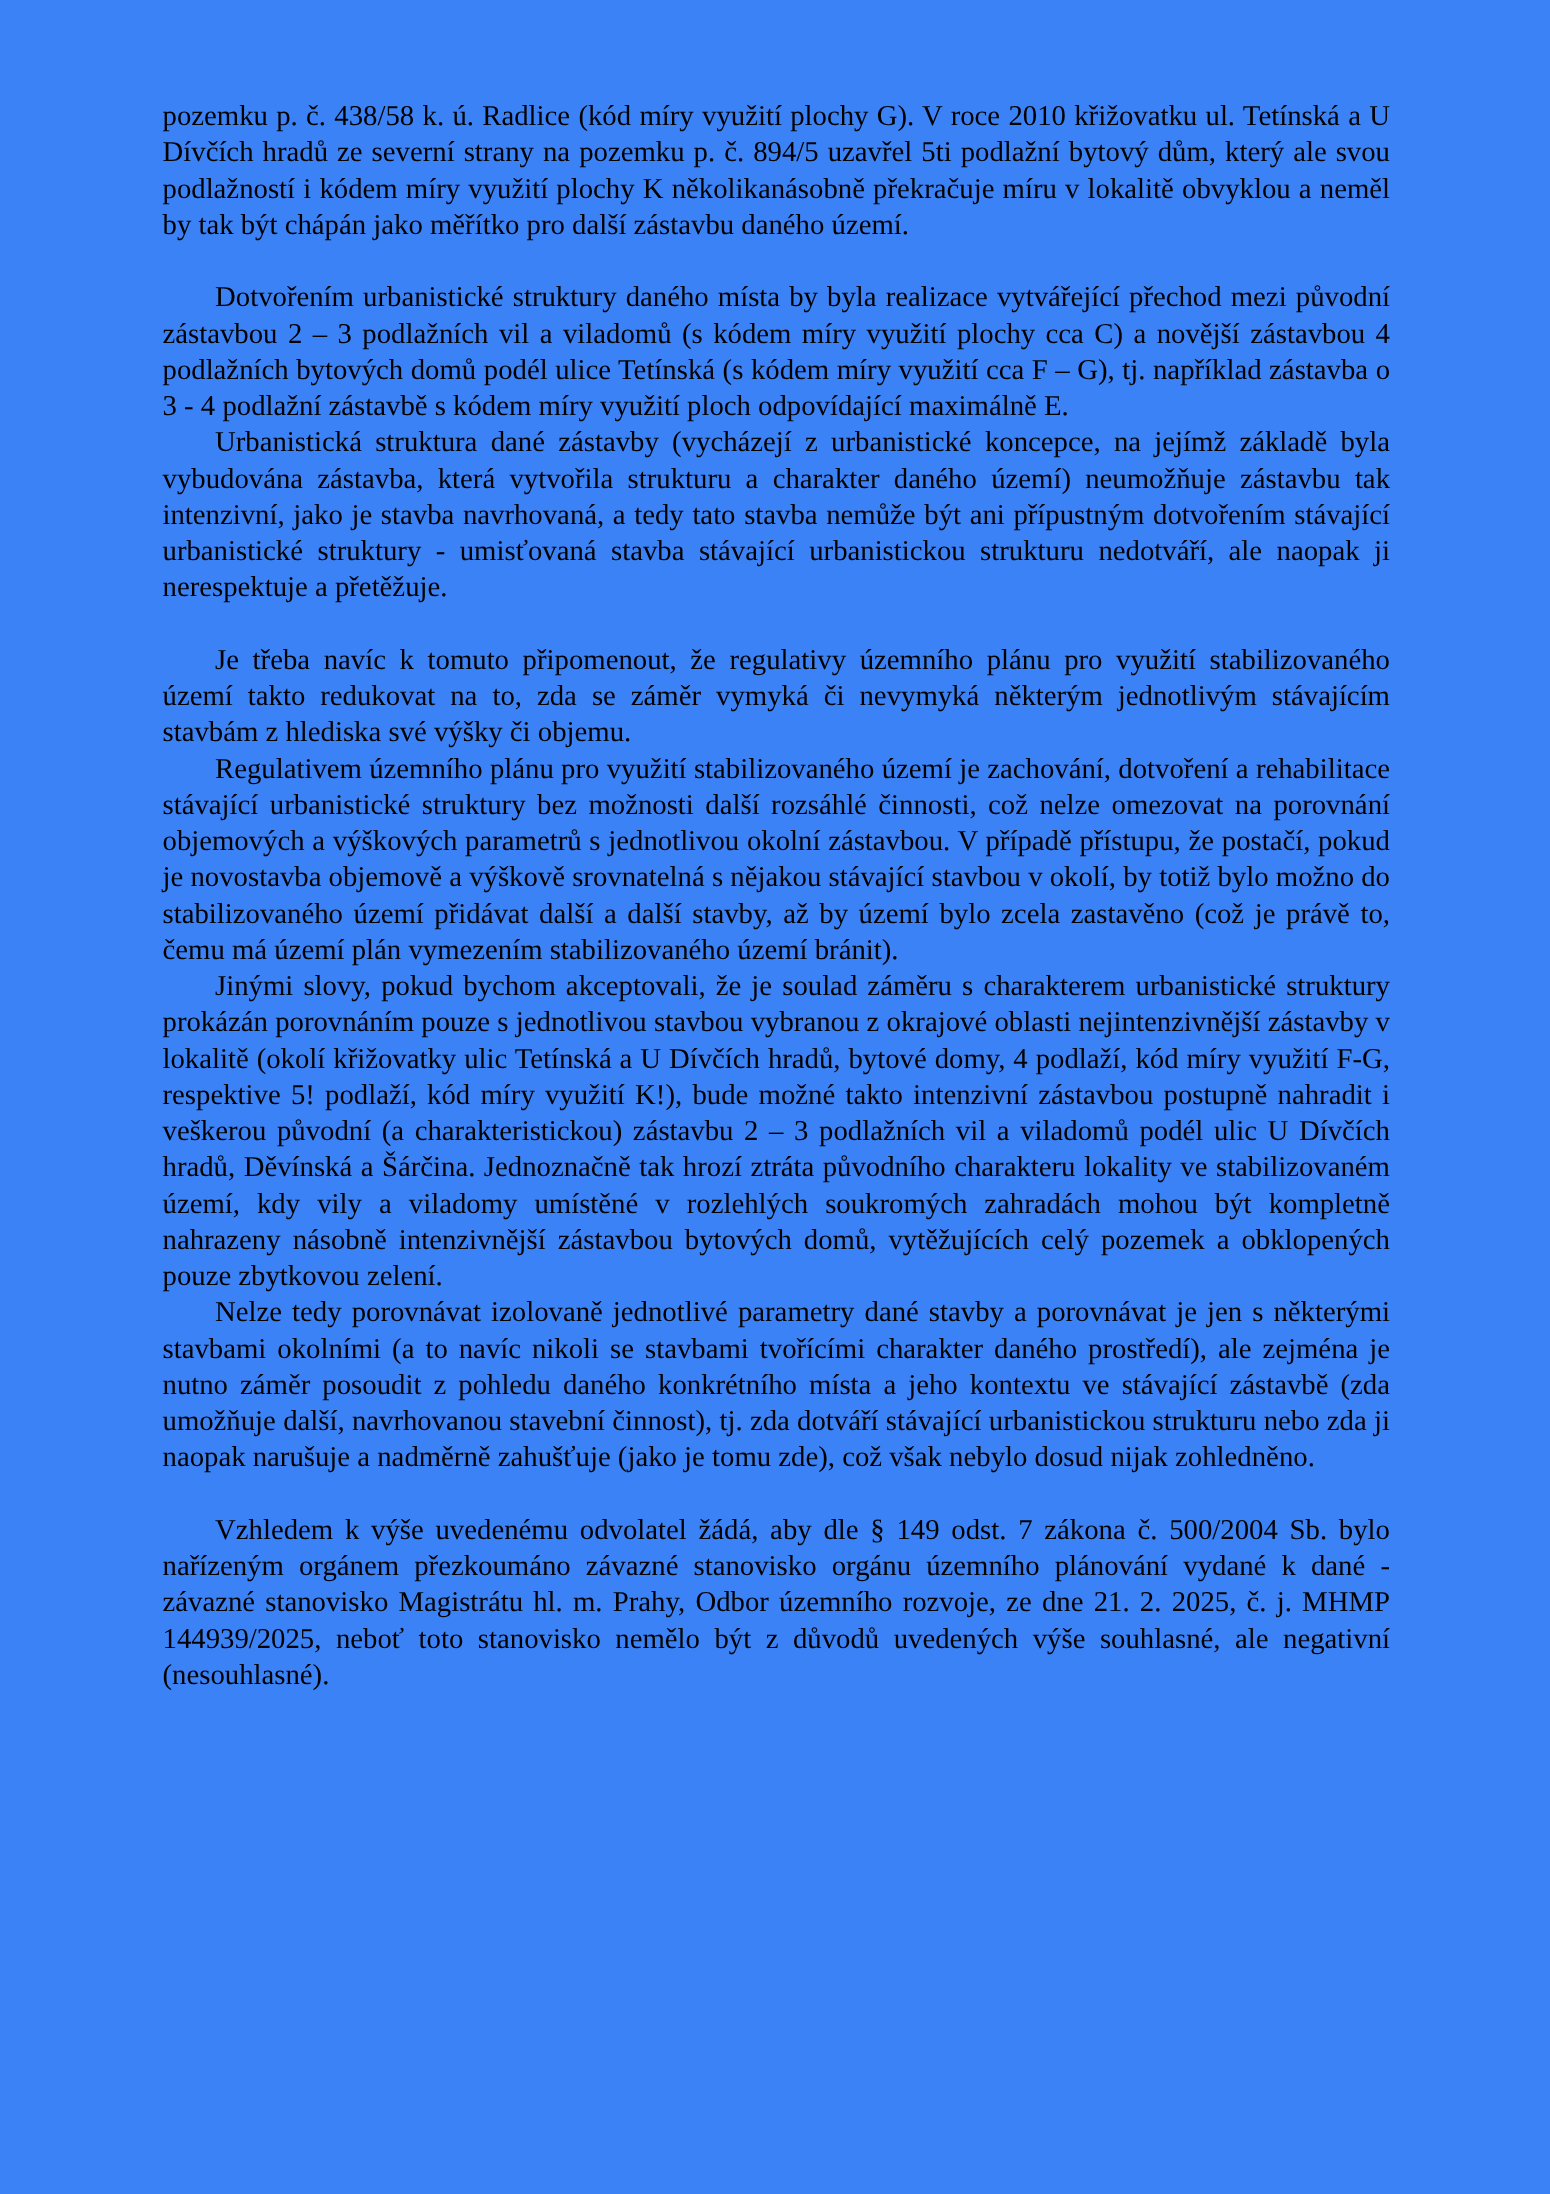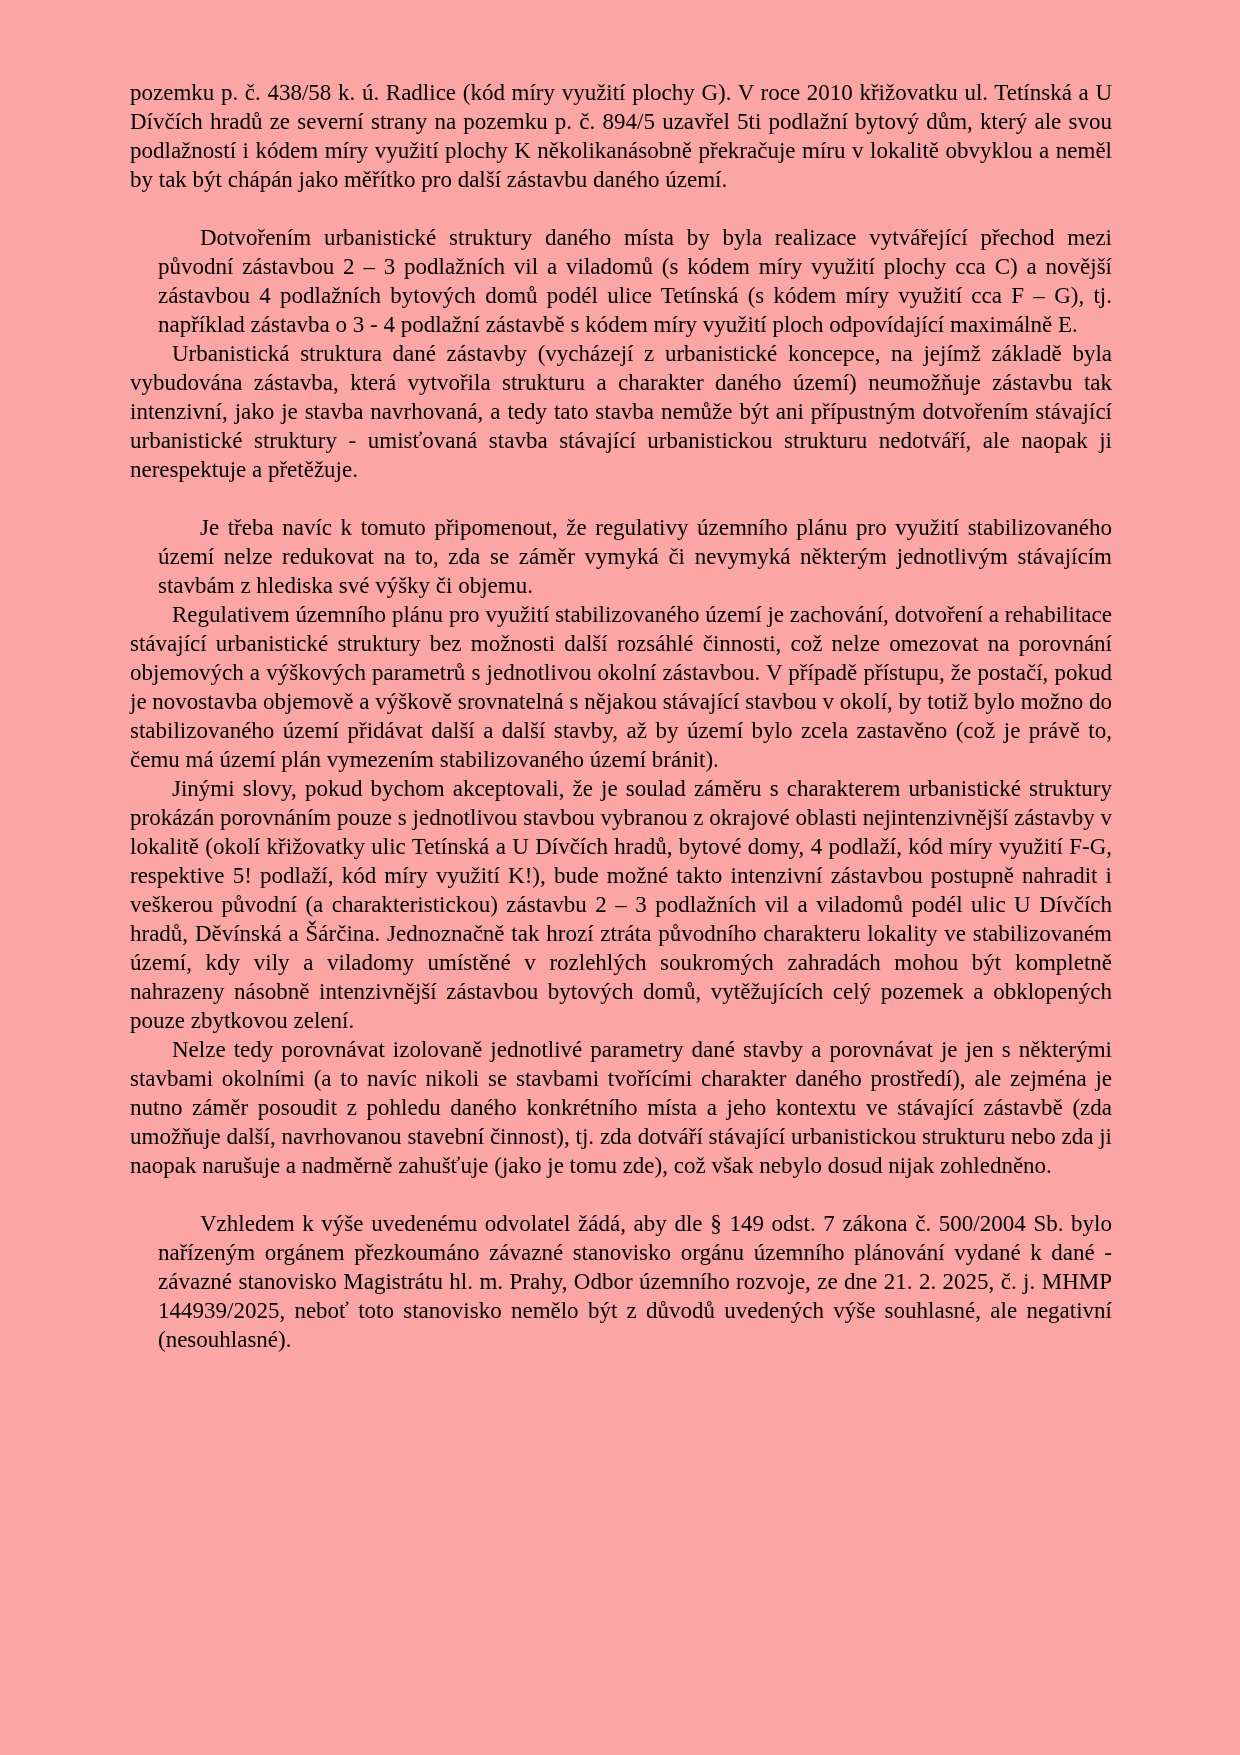--- a/index.html
+++ b/index.html
@@ -4,51 +4,50 @@
 <style>
   html, body {
     margin: 0;
     padding: 0;
     background: #ffffff;
   }
   .page {
     position: relative;
     width: 1240px;
     min-height: 1755px;
-    background: #fca5a5;
+    background: #3b82f6;
     box-sizing: border-box;
     padding: 78px 128px 60px 130px;
     font-family: "Liberation Serif", "DejaVu Serif", serif;
     font-size: 23px;
     line-height: 29px;
     color: #000000;
     text-align: justify;
   }
   .page p {
     margin: 0;
     padding: 0;
   }
   .page p.space-before {
     margin-top: 29px;
-    margin-left: 28px;
   }
   .page p.indent {
     text-indent: 42px;
   }
   .page .u {
     text-underline-offset: 4px;
   }
 </style>
 </head>
 <body>
 
 <div class="page">
   <div id="document-body">
       <p><span>pozemku p. č. 438/58 k. ú. Radlice (kód míry využití plochy G). V roce 2010 křižovatku ul. Tetínská a U Dívčích hradů ze severní strany na pozemku p. č. 894/5 uzavřel 5ti podlažní bytový dům, který ale svou podlažností i kódem míry využití plochy K několikanásobně překračuje míru v lokalitě obvyklou a neměl by tak být chápán jako měřítko pro další zástavbu daného území.</span></p>
       <p class="indent space-before"><span>Dotvořením urbanistické struktury daného místa by byla realizace vytvářející přechod mezi původní zástavbou 2 – 3 podlažních vil a viladomů (s kódem míry využití plochy cca C) a novější zástavbou 4 podlažních bytových domů podél ulice Tetínská (s kódem míry využití cca F – G), tj. například zástavba o 3 - 4 podlažní zástavbě s kódem míry využití ploch odpovídající maximálně E.</span></p>
       <p class="indent"><span>Urbanistická struktura dané zástavby (vycházejí z urbanistické koncepce, na jejímž základě byla vybudována zástavba, která vytvořila strukturu a charakter daného území) neumožňuje zástavbu tak intenzivní, jako je stavba navrhovaná, a tedy tato stavba nemůže být ani přípustným dotvořením stávající urbanistické struktury - umisťovaná stavba stávající urbanistickou strukturu nedotváří, ale naopak ji nerespektuje a přetěžuje.</span></p>
-      <p class="indent space-before"><span>Je třeba navíc k tomuto připomenout, že regulativy územního plánu pro využití stabilizovaného území nelze redukovat na to, zda se záměr vymyká či nevymyká některým jednotlivým stávajícím stavbám z hlediska své výšky či objemu.</span></p>
+      <p class="indent space-before"><span>Je třeba navíc k tomuto připomenout, že regulativy územního plánu pro využití stabilizovaného území takto redukovat na to, zda se záměr vymyká či nevymyká některým jednotlivým stávajícím stavbám z hlediska své výšky či objemu.</span></p>
       <p class="indent"><span>Regulativem územního plánu pro využití stabilizovaného území je zachování, dotvoření a rehabilitace stávající urbanistické struktury bez možnosti další rozsáhlé činnosti, což nelze omezovat na porovnání objemových a výškových parametrů s jednotlivou okolní zástavbou. V případě přístupu, že postačí, pokud je novostavba objemově a výškově srovnatelná s nějakou stávající stavbou v okolí, by totiž bylo možno do stabilizovaného území přidávat další a další stavby, až by území bylo zcela zastavěno (což je právě to, čemu má území plán vymezením stabilizovaného území bránit).</span></p>
       <p class="indent"><span>Jinými slovy, pokud bychom akceptovali, že je soulad záměru s charakterem urbanistické struktury prokázán porovnáním pouze s jednotlivou stavbou vybranou z okrajové oblasti nejintenzivnější zástavby v lokalitě (okolí křižovatky ulic Tetínská a U Dívčích hradů, bytové domy, 4 podlaží, kód míry využití F-G, respektive 5! podlaží, kód míry využití K!), bude možné takto intenzivní zástavbou postupně nahradit i veškerou původní (a charakteristickou) zástavbu 2 – 3 podlažních vil a viladomů podél ulic U Dívčích hradů, Děvínská a Šárčina. Jednoznačně tak hrozí ztráta původního charakteru lokality ve stabilizovaném území, kdy vily a viladomy umístěné v rozlehlých soukromých zahradách mohou být kompletně nahrazeny násobně intenzivnější zástavbou bytových domů, vytěžujících celý pozemek a obklopených pouze zbytkovou zelení.</span></p>
       <p class="indent"><span>Nelze tedy porovnávat izolovaně jednotlivé parametry dané stavby a porovnávat je jen s některými stavbami okolními (a to navíc nikoli se stavbami tvořícími charakter daného prostředí), ale zejména je nutno záměr posoudit z pohledu daného konkrétního místa a jeho kontextu ve stávající zástavbě (zda umožňuje další, navrhovanou stavební činnost), tj. zda dotváří stávající urbanistickou strukturu nebo zda ji naopak narušuje a nadměrně zahušťuje (jako je tomu zde), což však nebylo dosud nijak zohledněno.</span></p>
       <p class="indent space-before"><span>Vzhledem k výše uvedenému odvolatel žádá, aby </span><span class="u">dle § 149 odst. 7 zákona č. 500/2004 Sb. bylo nařízeným orgánem přezkoumáno závazné stanovisko orgánu územního plánování vydané k dané</span><span> - závazné stanovisko Magistrátu hl. m. Prahy, Odbor územního rozvoje, ze dne 21. 2. 2025, č. j. MHMP 144939/2025, neboť toto stanovisko nemělo být z důvodů uvedených výše souhlasné, ale negativní (nesouhlasné).</span></p>
     </div>
 </div>
 
 </body></html>

